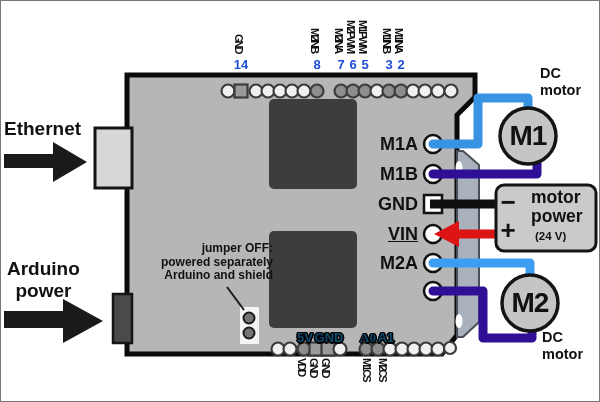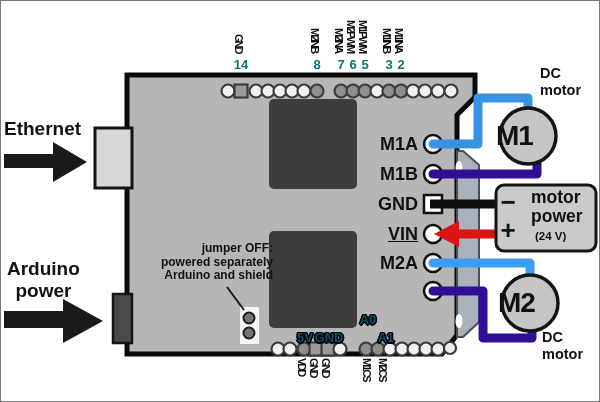--- a/index.html
+++ b/index.html
@@ -4,29 +4,29 @@
 <style>
   html,body{margin:0;padding:0;background:#fff;}
   #stage{position:relative;width:600px;height:402px;background:#ffffff;overflow:hidden;
          border:1px solid #777;box-sizing:border-box;
          font-family:"Liberation Sans",sans-serif;color:#111;}
   #gfx{position:absolute;left:0;top:0;z-index:1;}
   .txt{position:absolute;z-index:2;white-space:nowrap;}
   .vlabel{position:absolute;z-index:2;writing-mode:vertical-rl;
           font:bold 11px/1 "Liberation Sans",sans-serif;letter-spacing:-2px;color:#111;}
   .num{position:absolute;z-index:2;width:24px;text-align:center;
-       font:bold 13px/15px "Liberation Sans",sans-serif;color:#0f766e;}
+       font:bold 13px/15px "Liberation Sans",sans-serif;color:#1d4ed8;}
   .rp{position:absolute;z-index:2;left:325px;width:92px;text-align:right;
       font:bold 18px/22px "Liberation Sans",sans-serif;color:#111;}
   .obl{position:absolute;z-index:2;width:44px;text-align:center;
        font:bold 13px/13px "Liberation Sans",sans-serif;color:#0c4a6e;
        text-shadow:-1.5px 0 #000,1.5px 0 #000,0 -1.5px #000,0 1.5px #000,
                    -1px -1px #000,1px 1px #000,1px -1px #000,-1px 1px #000;}
   .big{font:bold 19px/22px "Liberation Sans",sans-serif;}
-  .motorlbl{position:absolute;z-index:2;width:64px;
+  .motorlbl{position:absolute;z-index:2;width:64px;text-align:center;
             font:bold 28px/30px "Liberation Sans",sans-serif;letter-spacing:-1px;}
   .dccap{position:absolute;z-index:2;font:bold 14.5px/17px "Liberation Sans",sans-serif;}
   .note{position:absolute;z-index:2;left:156px;top:241px;width:116px;text-align:right;
         font:bold 12px/13.5px "Liberation Sans",sans-serif;white-space:normal;}
   .sign{position:absolute;z-index:2;width:20px;text-align:center;
         font:bold 26px/26px "Liberation Sans",sans-serif;}
   .boxword{position:absolute;z-index:2;font:bold 17.5px/19px "Liberation Sans",sans-serif;}
   .boxvolt{position:absolute;z-index:2;font:bold 11.5px/12px "Liberation Sans",sans-serif;}
 </style>
 </head>
@@ -140,21 +140,21 @@
   <div class="num" style="left:388px;top:56px;">2</div>
 
   <div class="rp" style="top:132px;">M1A</div>
   <div class="rp" style="top:162px;">M1B</div>
   <div class="rp" style="top:192px;">GND</div>
   <div class="rp" style="top:222px;text-decoration:underline;">VIN</div>
   <div class="rp" style="top:251px;">M2A</div>
 
   <div class="obl" style="left:282px;top:330px;">5V</div>
   <div class="obl" style="left:306px;top:330px;">GND</div>
-  <div class="obl" style="left:345px;top:312px;">A0</div>
+  <div class="obl" style="left:345px;top:330px;font-family:Liberation Serif, serif;">A0</div>
   <div class="obl" style="left:363px;top:330px;">A1</div>
 
   <div class="vlabel" style="left:295px;top:357px;">VDD</div>
   <div class="vlabel" style="left:307px;top:357px;">GND</div>
   <div class="vlabel" style="left:319px;top:357px;">GND</div>
   <div class="vlabel" style="left:360px;top:357px;">M1CS</div>
   <div class="vlabel" style="left:376px;top:357px;">M2CS</div>
 
   <div class="note">
     <div>jumper OFF:</div>

